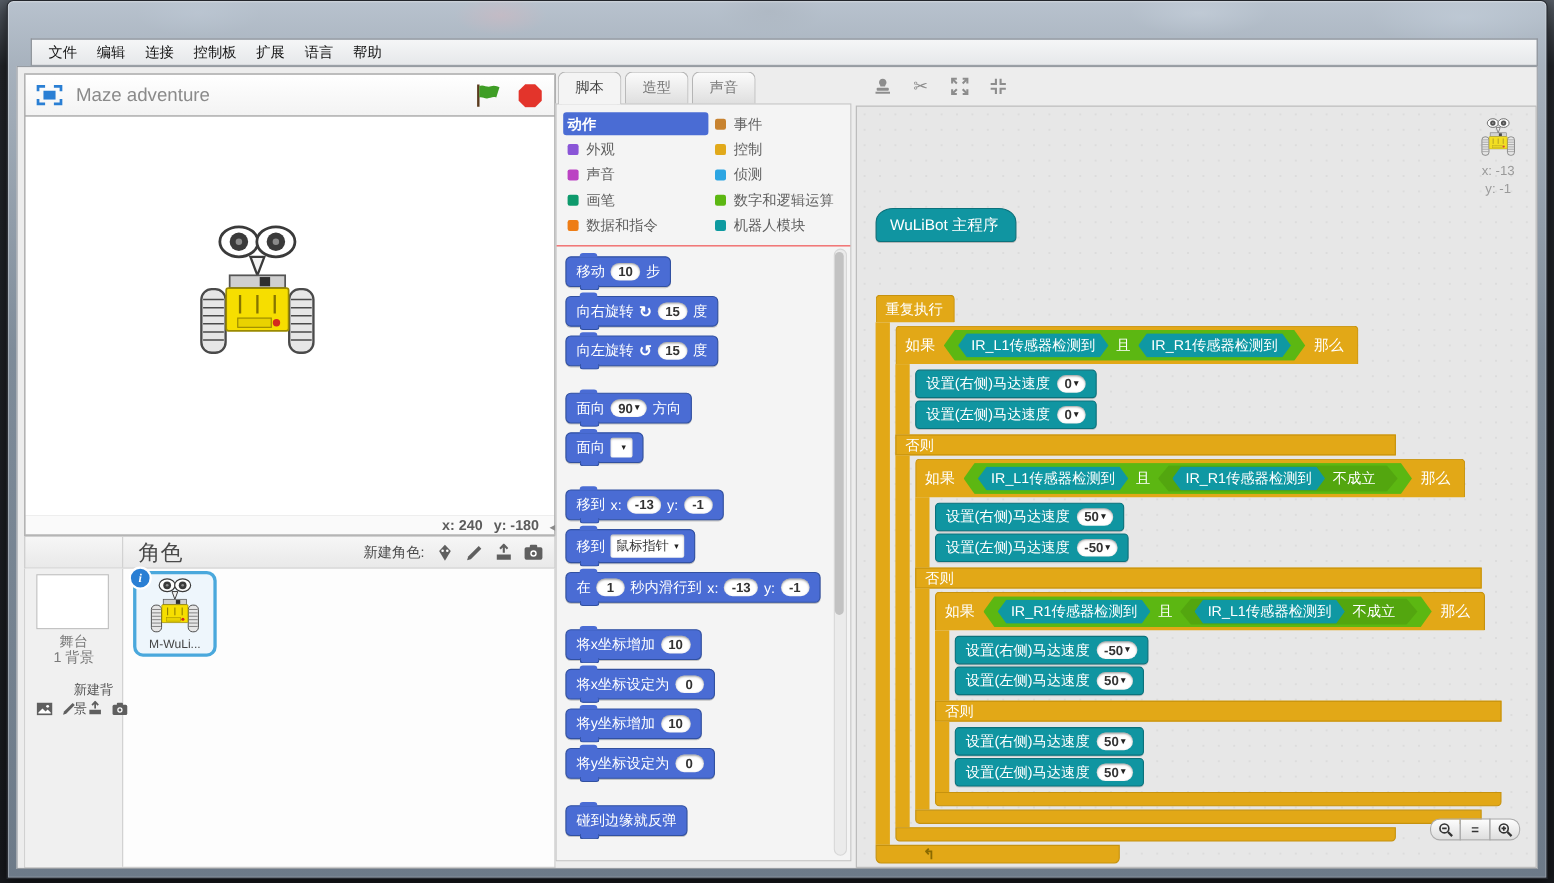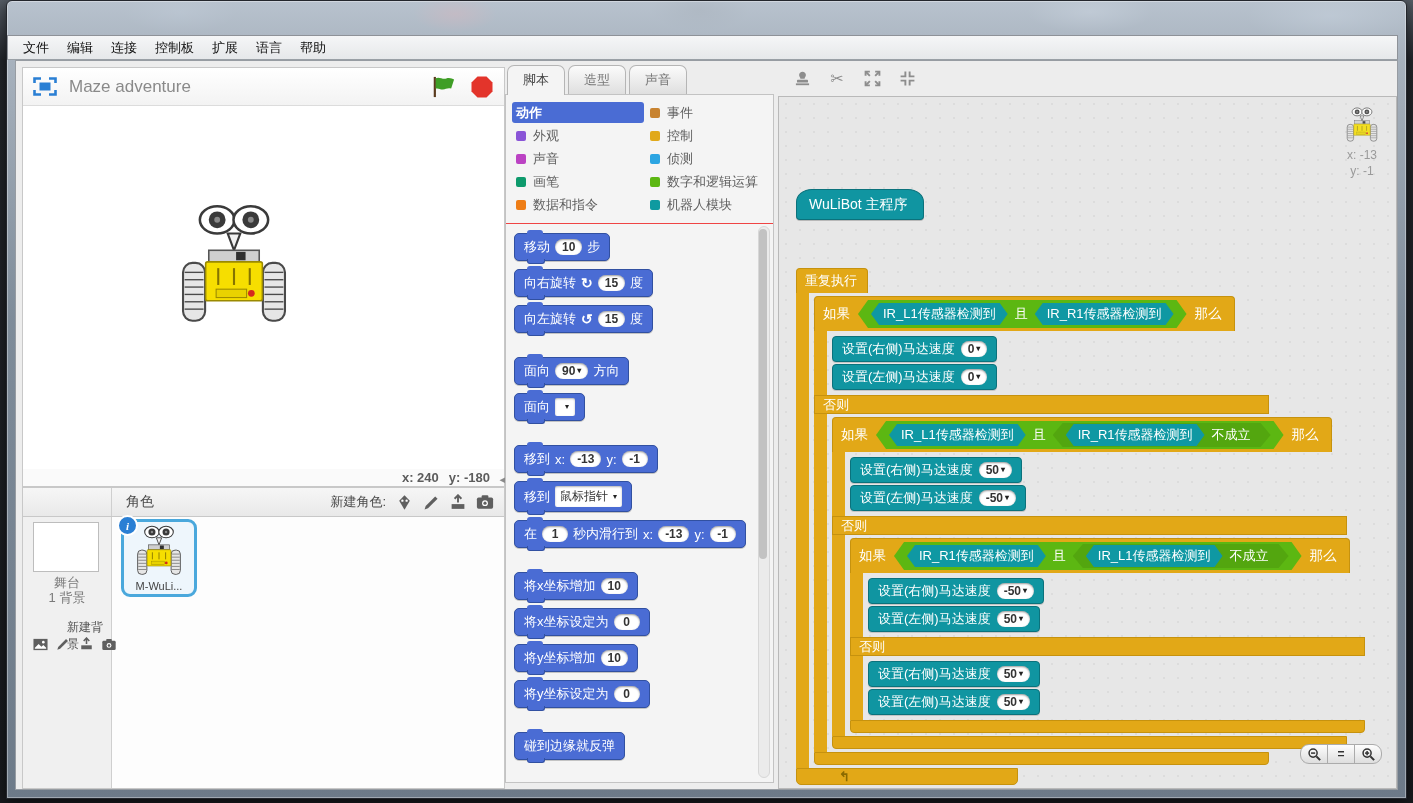--- a/index.html
+++ b/index.html
@@ -25,21 +25,21 @@
   .wbtn{height:19px;width:30px;border:1px solid #383d44;border-top:none;margin-left:-1px;
     background:linear-gradient(180deg,rgba(250,252,254,.9),rgba(190,200,210,.75) 45%,rgba(160,172,184,.8));
     display:flex;align-items:center;justify-content:center;box-sizing:border-box;cursor:pointer;}
   .wbtn.first{border-radius:0 0 0 5px;}
   .wbtn.close{width:46px;border-radius:0 0 5px 0;
     background:linear-gradient(180deg,#f2a08f,#d6573e 45%,#b93a20);}
   .glyph-min{width:10px;height:3px;background:#fff;box-shadow:0 1px 1px rgba(0,0,0,.5);}
   .glyph-max{width:9px;height:7px;border:2px solid #fff;box-shadow:0 1px 1px rgba(0,0,0,.5);}
   .glyph-close{color:#fff;font-weight:bold;font-size:13px;text-shadow:0 1px 2px rgba(0,0,0,.6);}
   
-  #menubar{position:absolute;left:0;right:8px;top:34px;height:25px;
+  #menubar{position:absolute;left:21px;right:8px;top:34px;height:25px;
     background:linear-gradient(180deg,#f5f6f7,#e6e8ea);border:1px solid #8e9298;border-bottom:1px solid #9aa0a6;
     display:flex;align-items:center;padding:0 6px;box-sizing:border-box;}
   .menu-item{font-size:13px;color:#111;padding:3px 9px;cursor:default;}
   
   #content{position:absolute;left:8px;right:8px;top:59px;bottom:8px;background:#ededed;border:1px solid #979ca2;box-sizing:border-box;}
   
   #stage-panel{position:absolute;left:6px;top:6px;width:483px;height:420px;background:#404040;border:1px solid #c8c8c8;box-sizing:border-box;}
   #stage-header{height:37px;border-bottom:1px solid #dcdcdc;background:linear-gradient(180deg,#ffffff,#f3f3f3);
     display:flex;align-items:center;padding:0 10px;}
   #fullscreen-btn{width:24px;height:19px;margin-right:12px;cursor:pointer;}
@@ -48,21 +48,21 @@
   #green-flag,#stop-btn{width:24px;height:22px;cursor:pointer;}
   #stage{position:relative;height:363px;background:#fff;overflow:hidden;}
   #stage-robot{position:absolute;left:158px;top:97px;width:106px;height:124px;cursor:pointer;}
   #coord-bar{height:17px;display:flex;align-items:center;justify-content:flex-end;gap:10px;
     font-size:13px;font-weight:bold;color:#5c5c5c;padding-right:14px;background:#fafafa;}
   #collapse-arrow{position:absolute;right:-1px;bottom:0px;font-size:11px;color:#8a8a8a;cursor:pointer;}
   
   #sprite-header{position:absolute;left:6px;top:426px;width:483px;height:30px;box-sizing:border-box;
     background:linear-gradient(180deg,#f6f6f6,#e9e9e9);border:1px solid #c8c8c8;display:flex;align-items:center;}
   #sprite-header .leftcell{width:88px;height:100%;border-right:1px solid #cfcfcf;}
-  #sprite-header .hlabel{font-size:14px;color:#4a4a4a;margin-left:14px;}
+  #sprite-header .hlabel{font-size:20px;color:#4a4a4a;margin-left:14px;}
   #new-sprite-group{margin-left:auto;display:flex;align-items:center;gap:9px;padding-right:10px;}
   #new-sprite-group .nlabel{font-size:13px;color:#4a4a4a;}
   .mini-icon{width:18px;height:18px;display:inline-flex;align-items:center;justify-content:center;cursor:pointer;}
   #sprite-body{position:absolute;left:6px;top:456px;width:483px;bottom:0;background:#fdfdfd;border:1px solid #c8c8c8;border-top:none;box-sizing:border-box;display:flex;}
   #stage-col{width:88px;background:#f0f0f0;border-right:1px solid #cfcfcf;flex:0 0 auto;position:relative;}
   #stage-thumb{position:absolute;left:10px;top:5px;width:64px;height:48px;background:#fff;border:1px solid #bdbdbd;cursor:pointer;}
   #stage-col .slabel{position:absolute;left:0;right:0;top:58px;text-align:center;font-size:13px;color:#7a7a7a;line-height:15px;}
   #stage-col .nb-label{position:absolute;left:8px;top:102px;font-size:12px;color:#555;margin-left:36px;}
   #stage-col .nb-icons{position:absolute;left:8px;top:118px;display:flex;gap:5px;}
   #sprite-list{position:relative;flex:1;}

